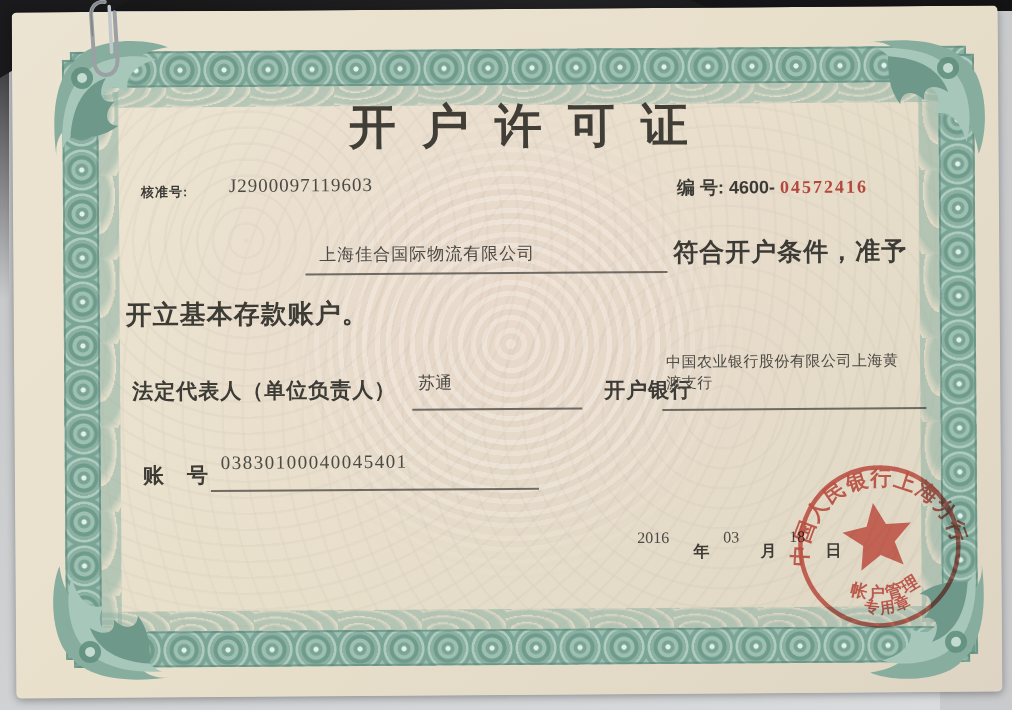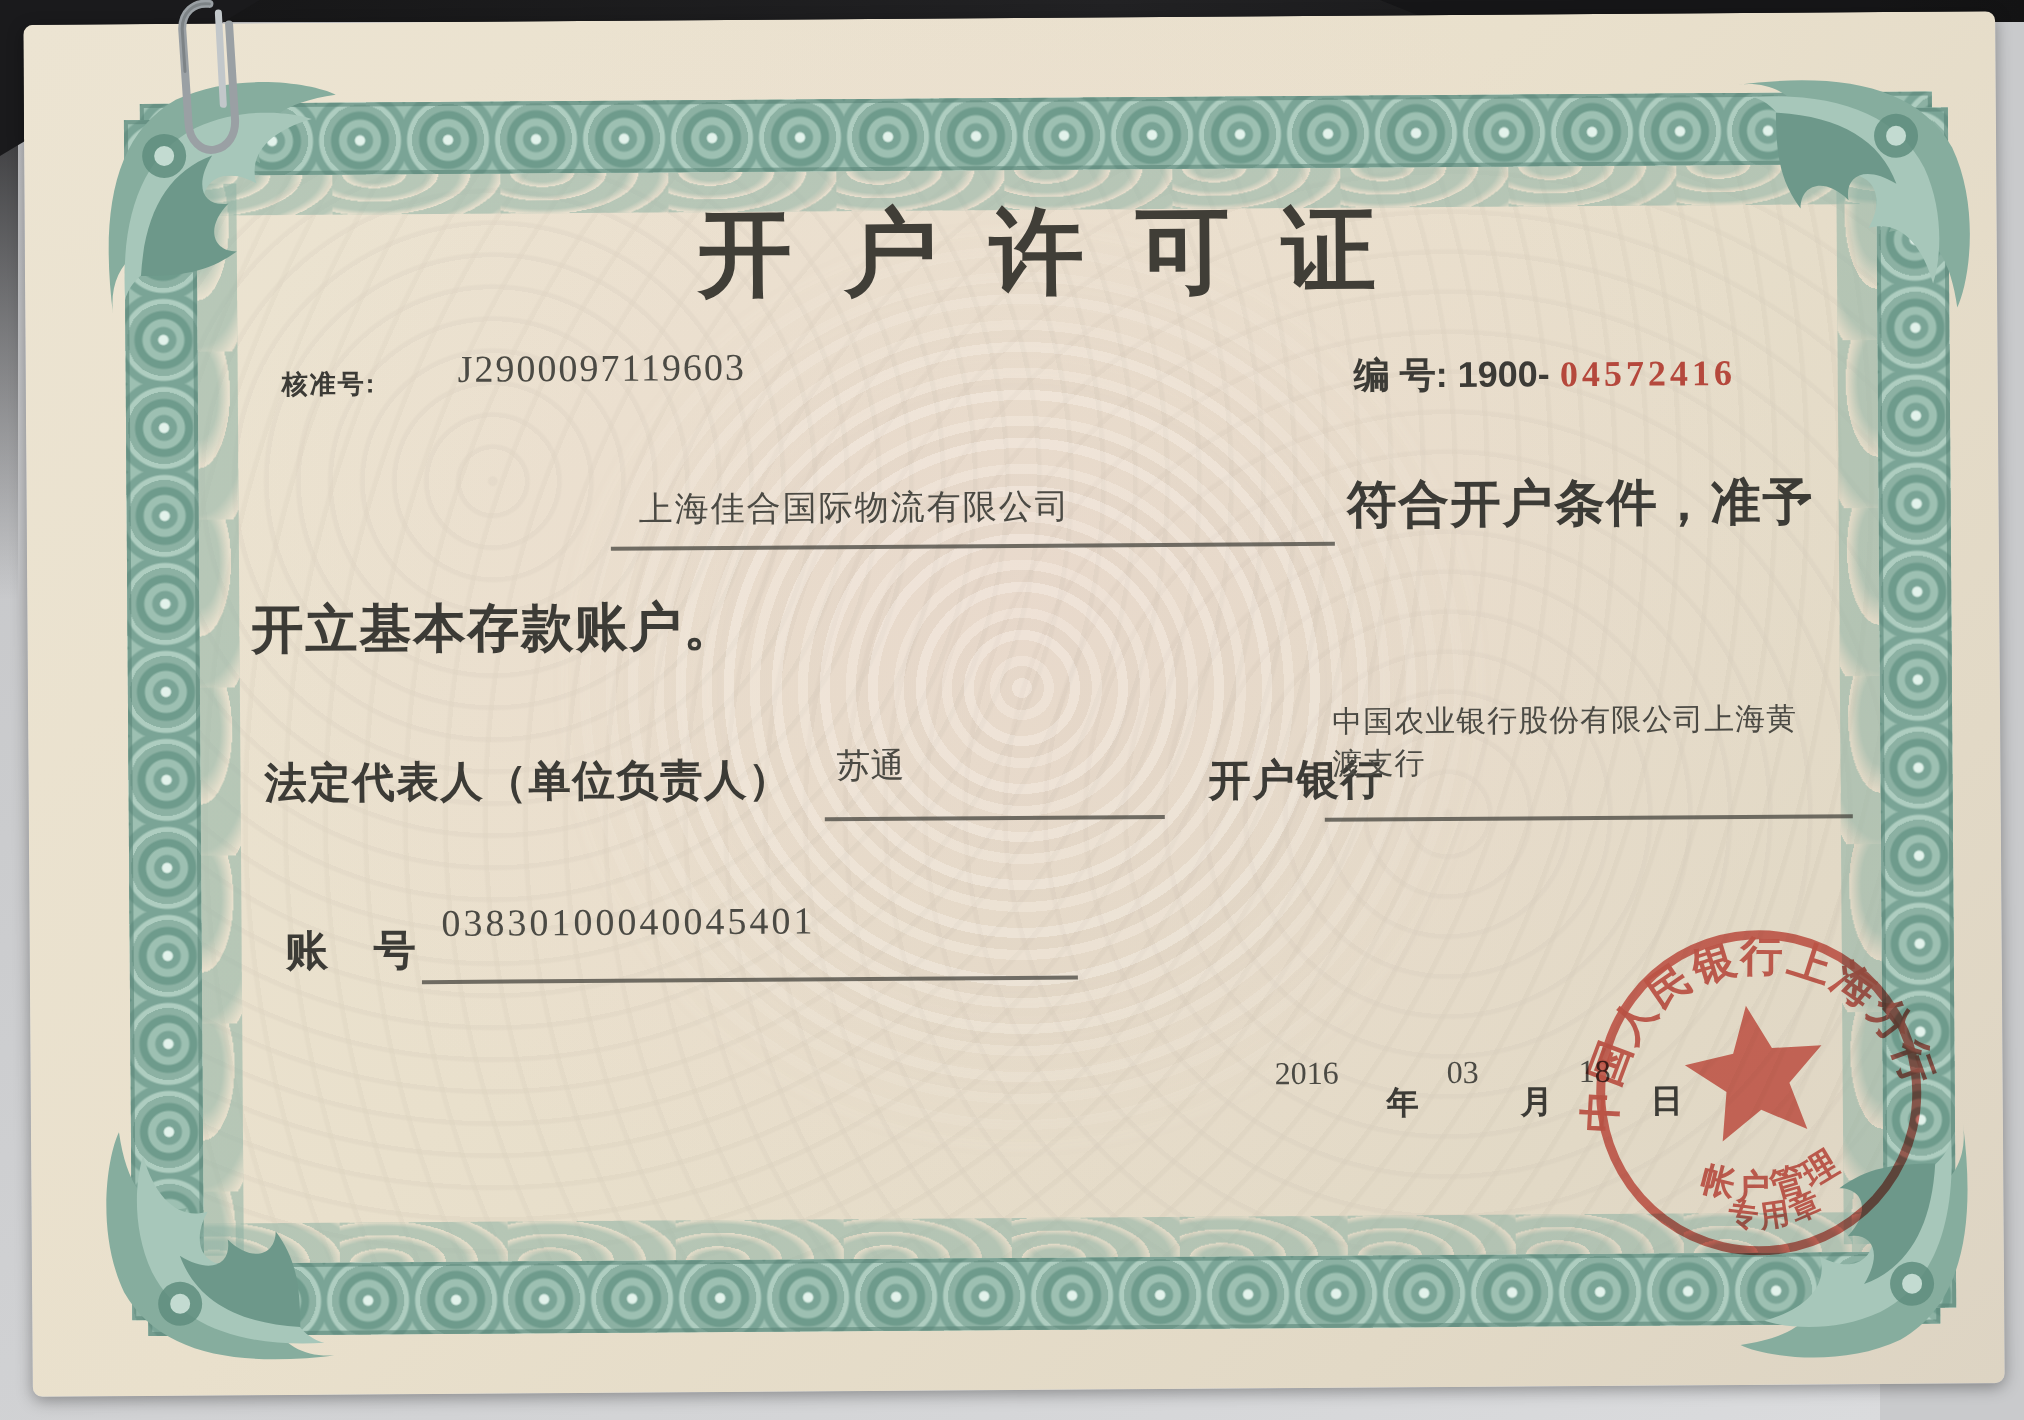--- a/index.html
+++ b/index.html
@@ -182,21 +182,21 @@
         <circle cx="34" cy="40" r="11" fill="#5f8d7e" opacity=".85"></circle>
         <circle cx="34" cy="40" r="5" fill="#c3dbd1"></circle>
       </svg>
     </div>
 
     <div class="cert-text title">开户许可证</div>
 
     <div class="cert-text lbl approval-label">核准号:</div>
     <div class="cert-text val approval-value">J2900097119603</div>
 
-    <div class="cert-text serial"><span>编 号: 1900-</span> <span class="red">04572416</span></div>
+    <div class="cert-text serial"><span>编 号: 4600-</span> <span class="red">04572416</span></div>
 
     <div class="cert-text val company">上海佳合国际物流有限公司</div>
     <div class="cert-text lbl body-suffix">符合开户条件，准予</div>
     <div class="underline u-company"></div>
     <div class="cert-text lbl body-line2">开立基本存款账户。</div>
 
     <div class="cert-text lbl rep-label">法定代表人（单位负责人）</div>
     <div class="cert-text val rep-name">苏通</div>
     <div class="underline u-rep"></div>
 

